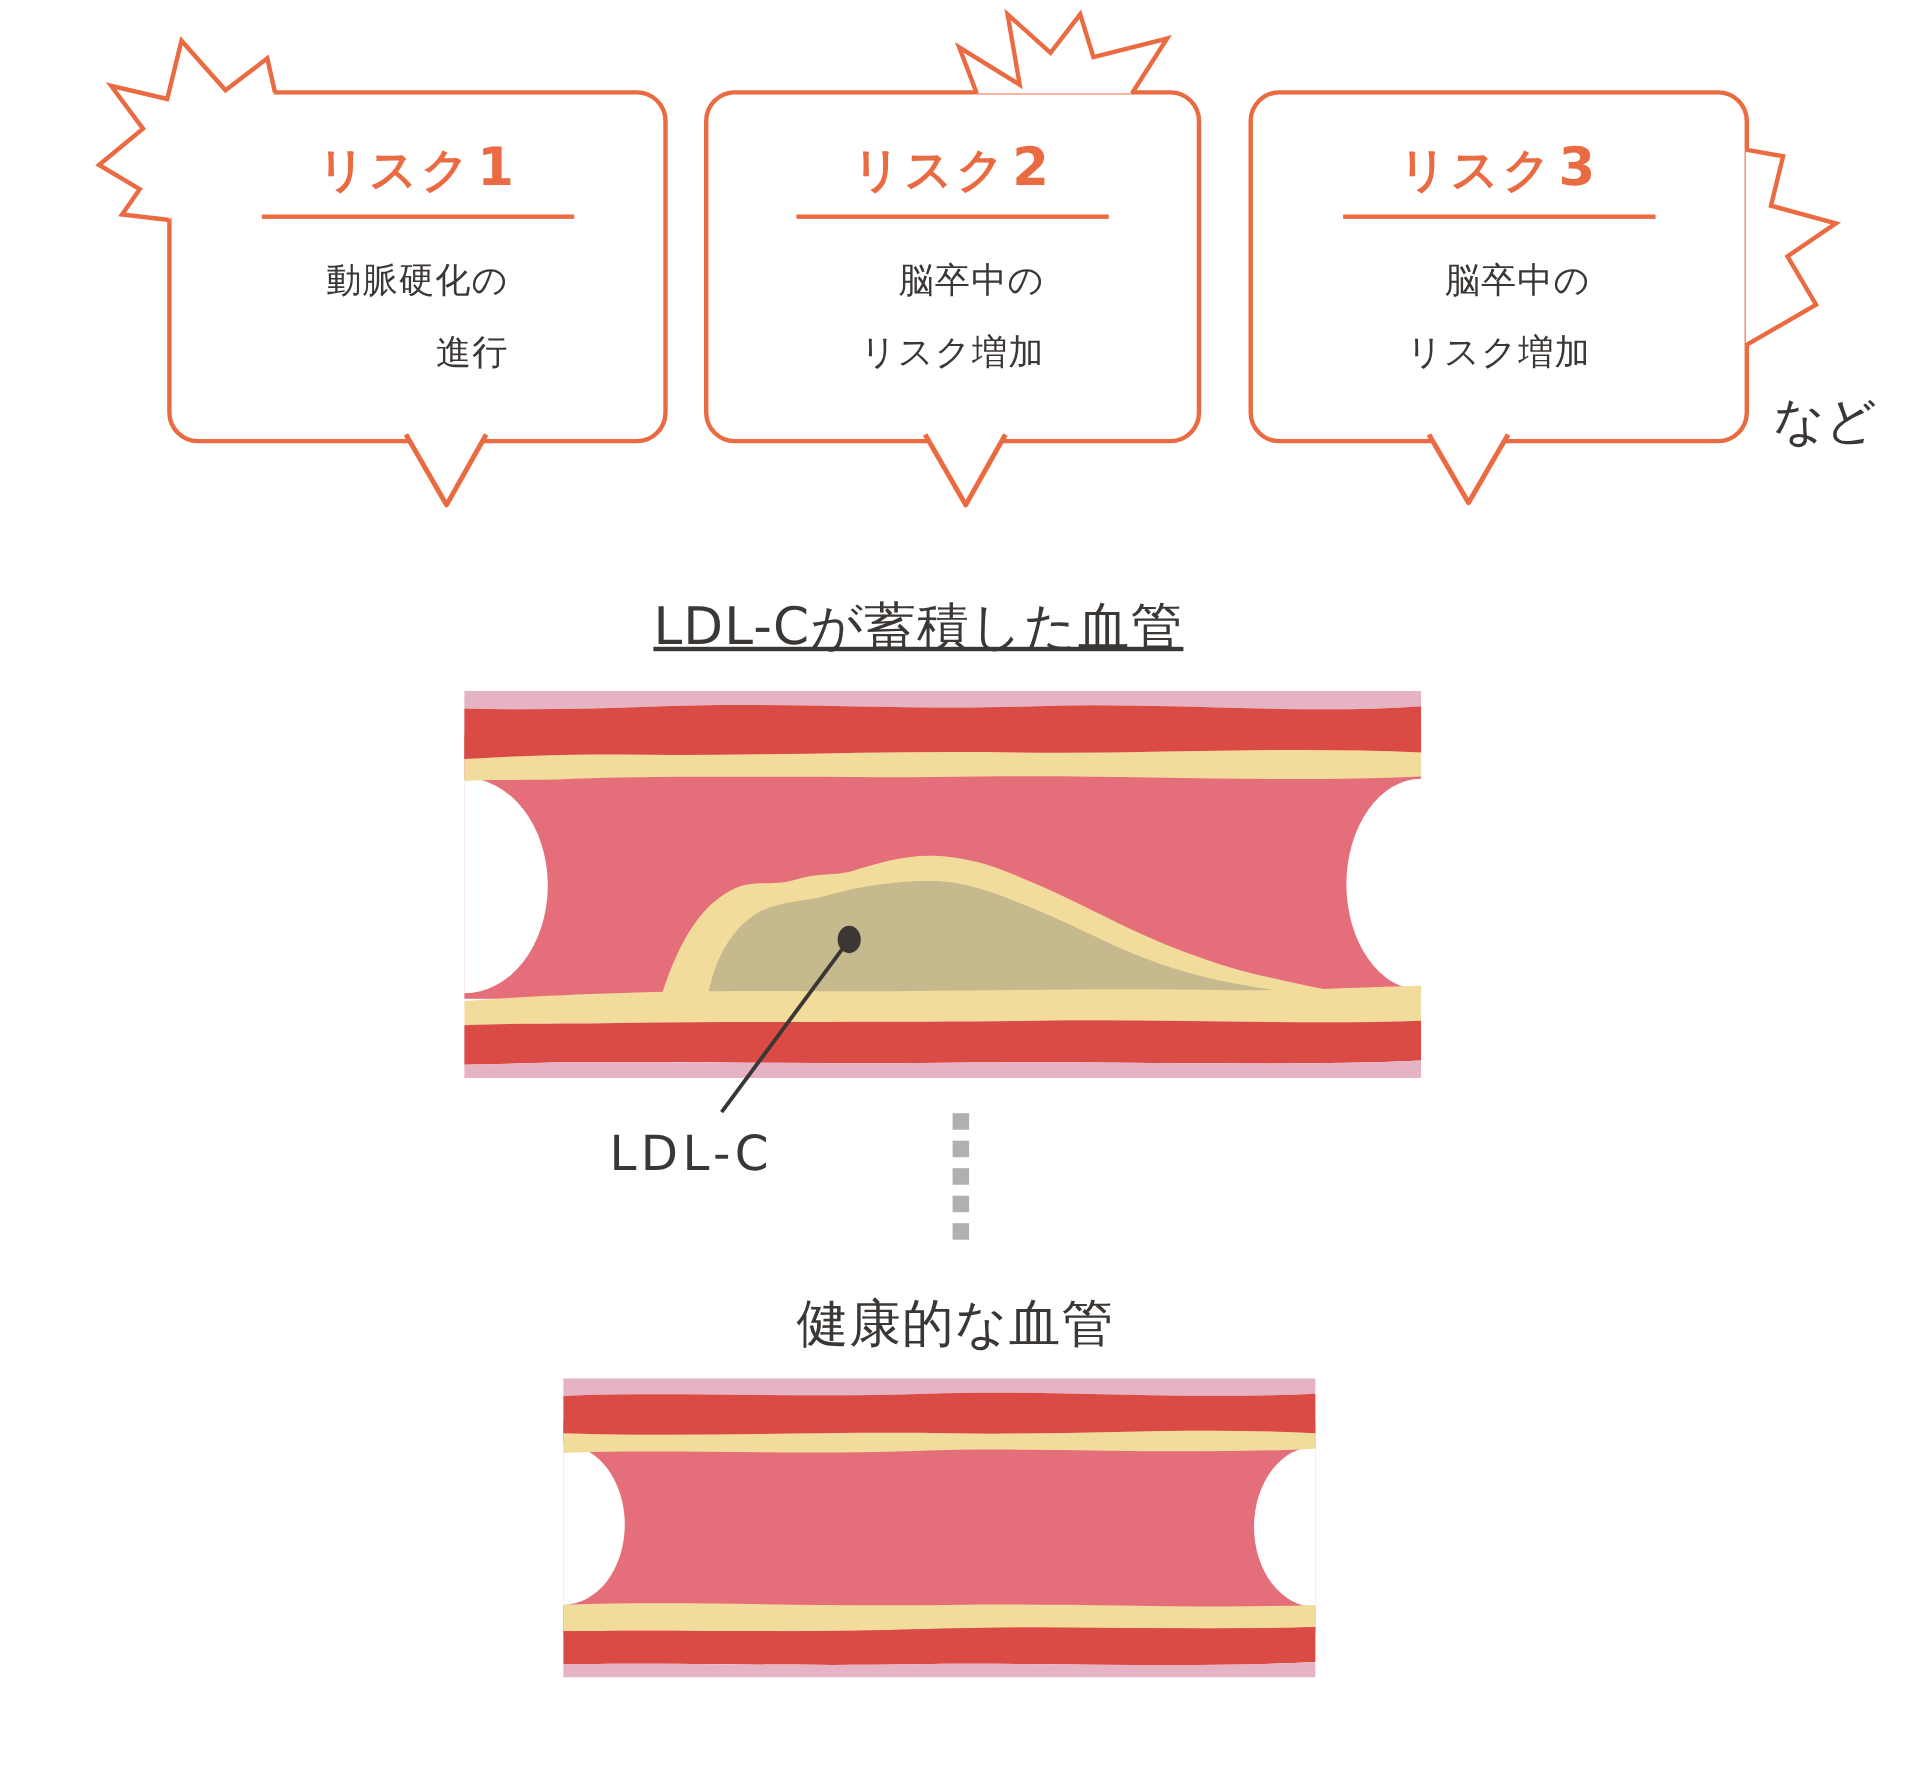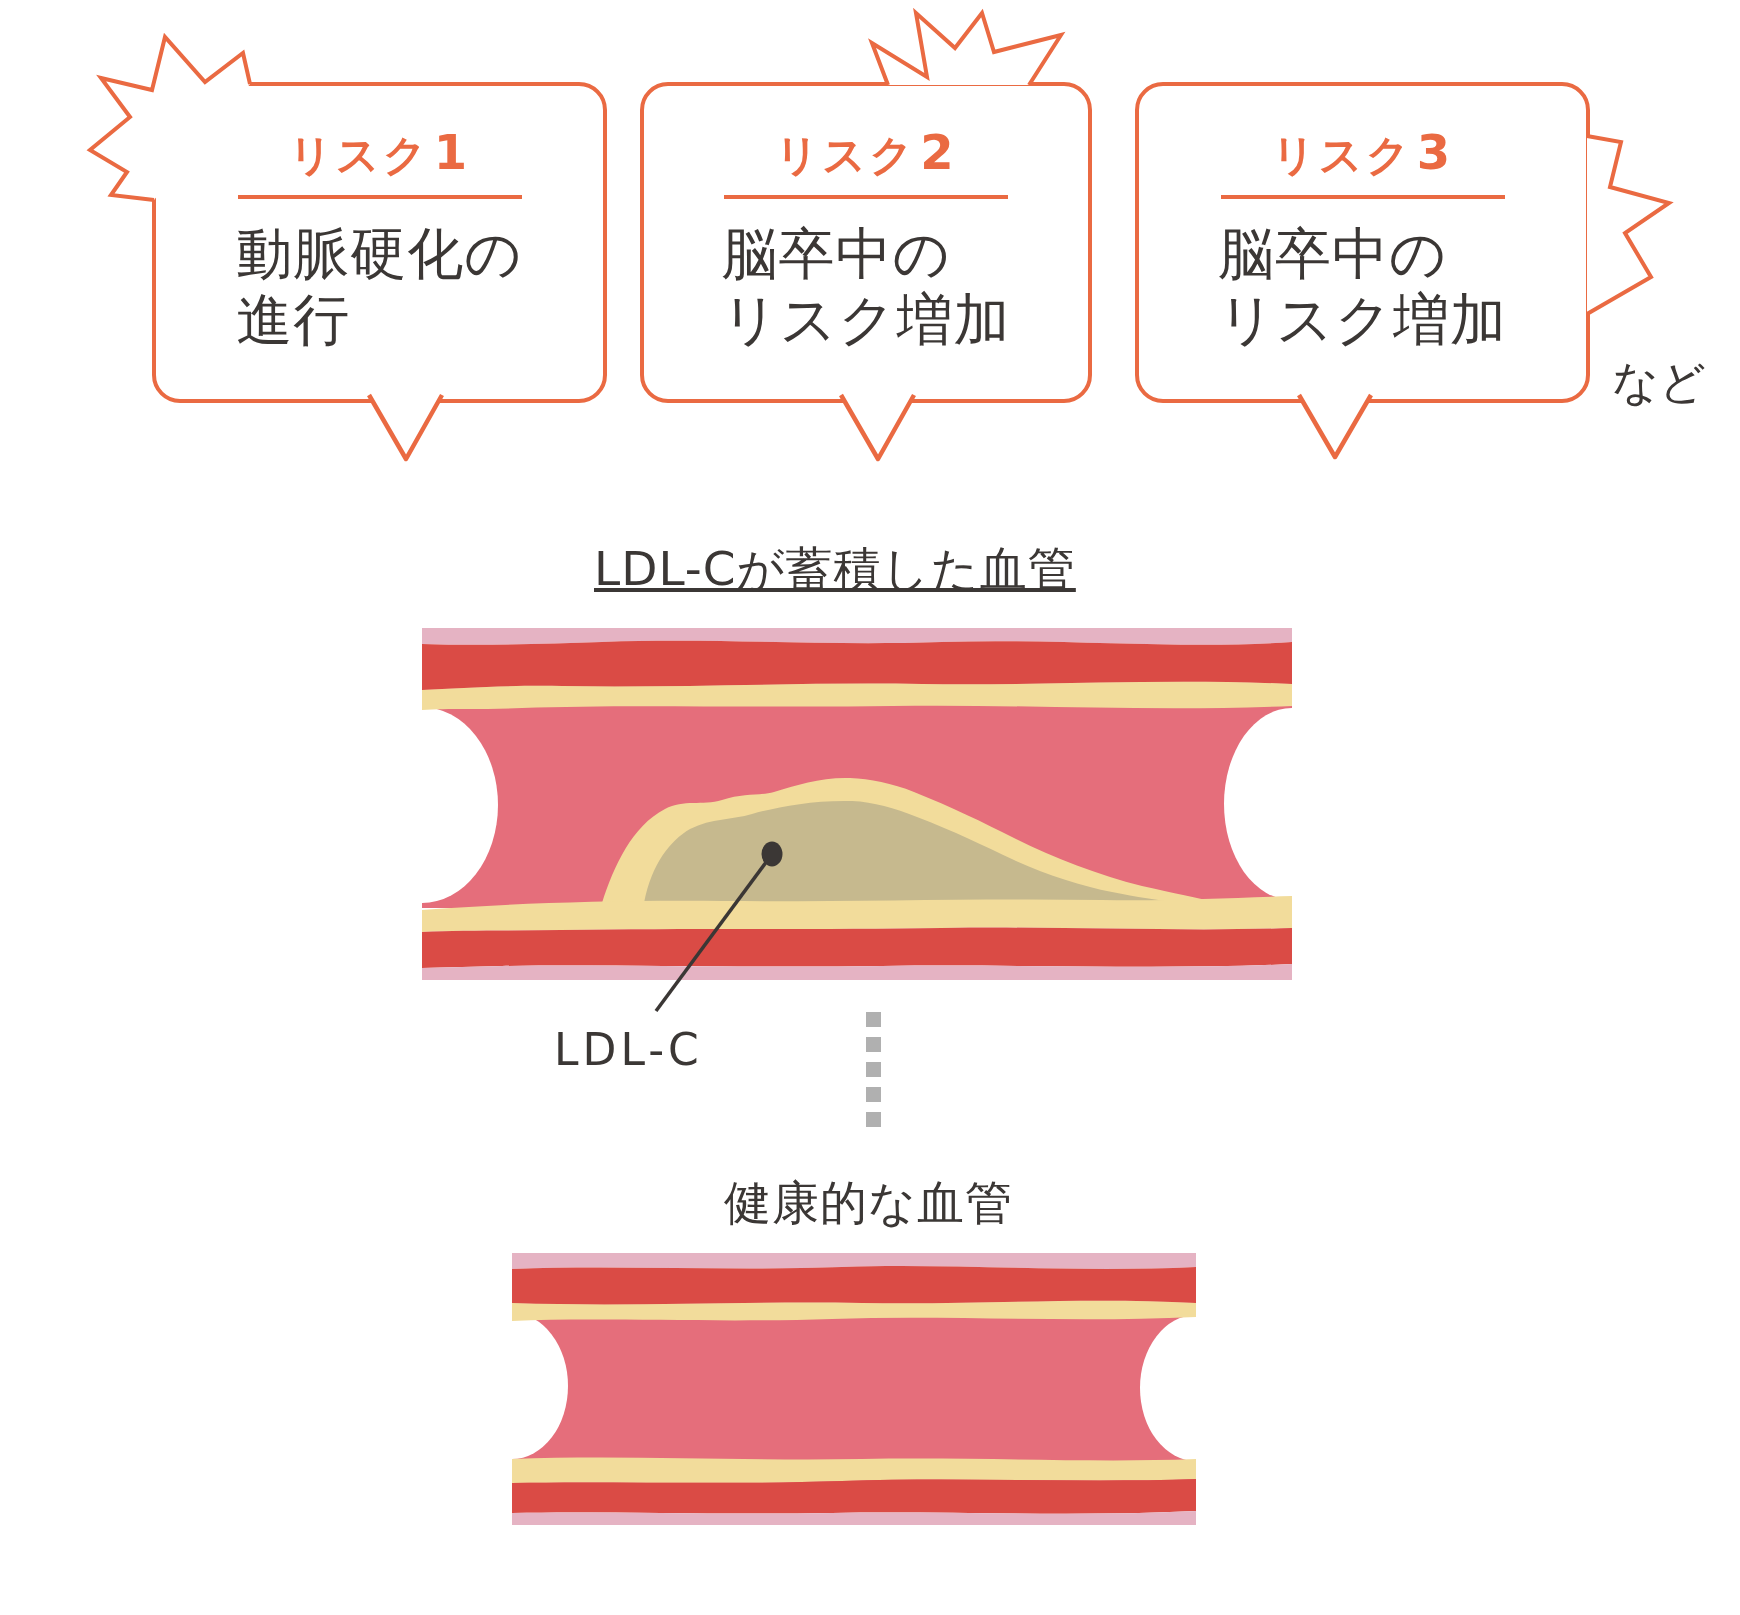--- a/index.html
+++ b/index.html
@@ -10,22 +10,22 @@
   .bubble{position:absolute;top:82px;height:321px;background:#fff;
     border:4px solid var(--accent-orange);border-radius:28px;box-sizing:border-box;z-index:1;}
   #bubble-1{left:152px;width:455px;}
   #bubble-2{left:640px;width:452px;}
   #bubble-3{left:1135px;width:455px;}
   .bubble-inner{position:relative;height:100%;display:flex;flex-direction:column;align-items:center;}
   .risk-head{margin-top:40px;display:flex;align-items:flex-end;color:var(--accent-orange);
     font-weight:600;font-size:43px;letter-spacing:3px;line-height:1.1;}
   .risk-number{font-size:48px;font-weight:700;margin-left:4px;}
   .risk-underline{width:284px;height:4px;background:var(--accent-orange);margin-top:16px;}
-  .risk-body{margin-top:22px;font-size:56px;line-height:66px;color:var(--ink);
-    text-align:left;font-weight:500;letter-spacing:1px;}
+  .risk-body{margin-top:22px;font-size:32px;line-height:66px;color:var(--ink);
+    text-align:right;font-weight:500;letter-spacing:1px;}
   .tail{position:absolute;top:calc(100% - 4px);width:77px;height:70px;overflow:visible;}
   #bubble-1 .tail{left:211px;}
   #bubble-2 .tail{left:195px;}
   #bubble-3 .tail{left:158px;}
 
   
   #overlay{position:absolute;left:0;top:0;width:1740px;height:1615px;z-index:3;pointer-events:none;}
   .burst-fill{fill:#fff;stroke:none;}
   .burst-stroke{fill:none;stroke:var(--accent-orange);stroke-width:4;stroke-linejoin:miter;}
 

